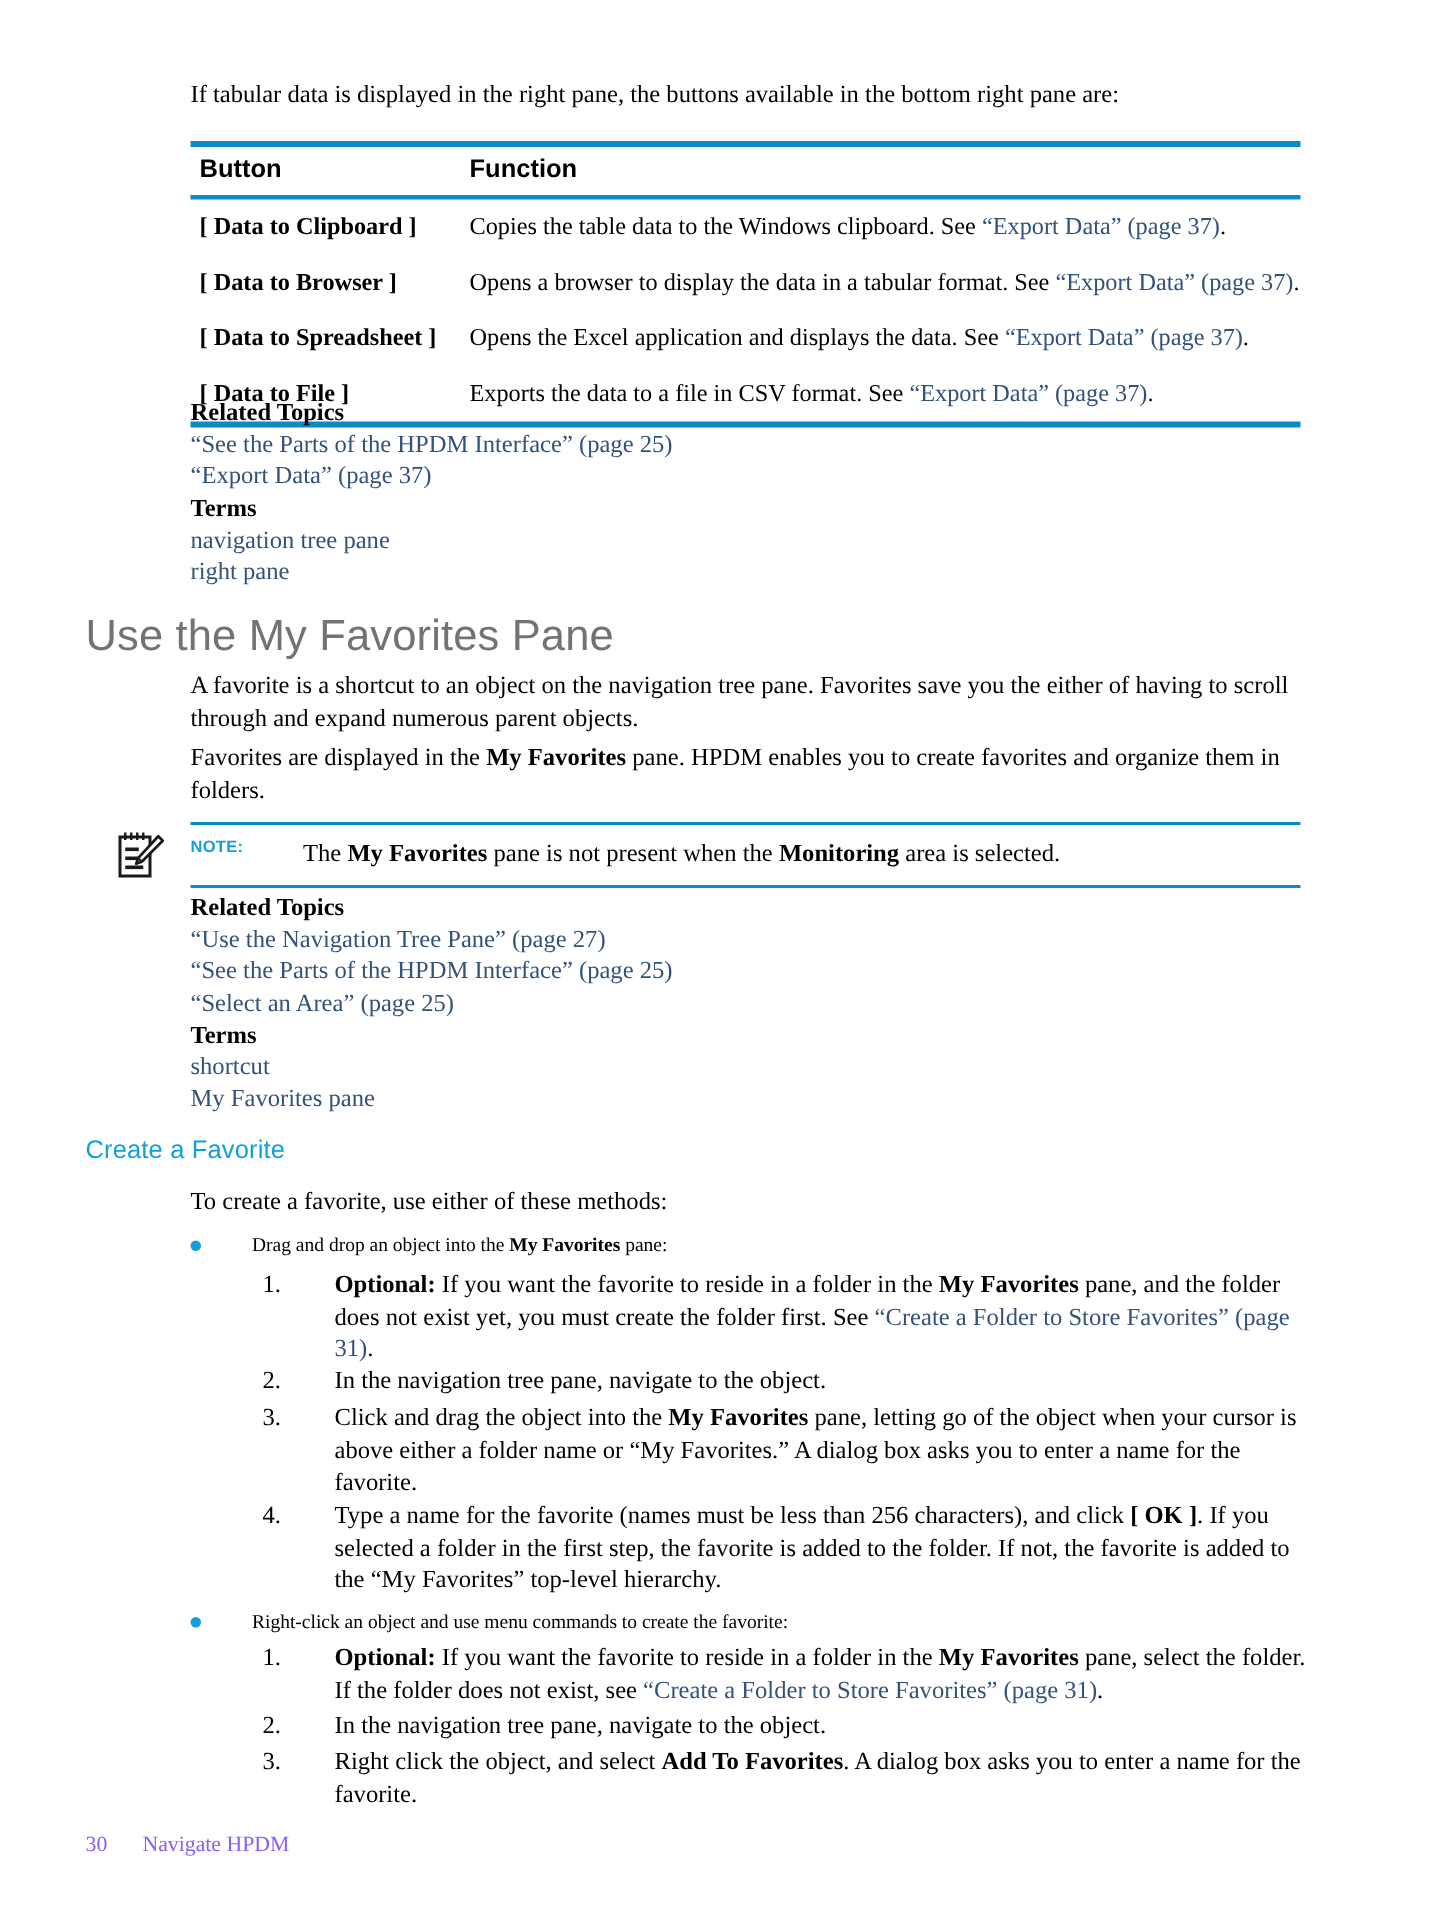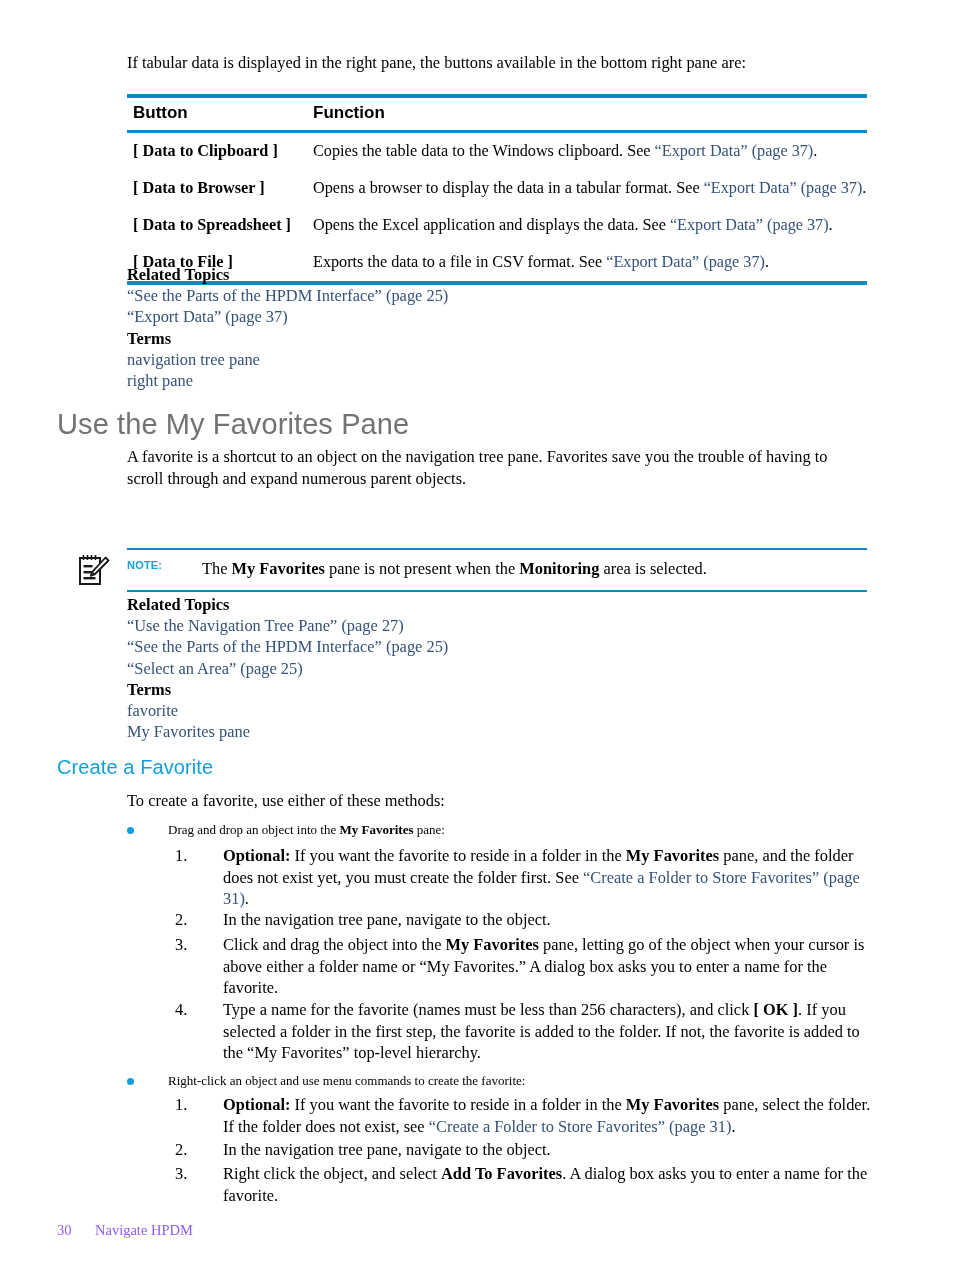--- a/index.html
+++ b/index.html
@@ -124,21 +124,21 @@
     color: #737373;
     letter-spacing: 0.1px;
   }
   h2.h-sub {
     position: absolute;
     margin: 0;
     left: 57px;
     top: 754px;
     font-family: "Liberation Sans", "DejaVu Sans", sans-serif;
     font-weight: normal;
-    font-size: 20px;
+    font-size: 17px;
     line-height: 26px;
     color: #11a0dc;
     letter-spacing: 0.1px;
   }
 
   
   #para1 { position: absolute; left: 127px; top: 446px; width: 738px; }
   #para2 { position: absolute; left: 127px; top: 494px; width: 738px; }
   #para3 { position: absolute; left: 127px; top: 790px; width: 738px; }
 
@@ -301,21 +301,24 @@
     <div class="rt-link">“See the Parts of the HPDM Interface” (page 25)</div>
     <div class="rt-link">“Export Data” (page 37)</div>
     <div class="rt-head">Terms</div>
     <div class="rt-term">navigation tree pane</div>
     <div class="rt-term">right pane</div>
   </div>
 
   <h1 class="h-section">Use the My Favorites Pane</h1>
 
   <div class="body-text" id="para1">
-    <span>A favorite is a shortcut to an object on the navigation tree pane. Favorites save you the trouble of having to scroll through and expand numerous parent objects.</span>
+    <span>A favorite is a shortcut to an object on the navigation tree pane. Favorites save you the either of having to scroll through and expand numerous parent objects.</span>
+  </div>
+  <div class="body-text" id="para2">
+    <span>Favorites are displayed in the </span><b>My Favorites</b><span> pane. HPDM enables you to create favorites and organize them in folders.</span>
   </div>
 
   <div class="note">
     <div class="note-rule top"></div>
     <div class="note-rule bottom"></div>
     <div class="note-icon">
       <svg width="38" height="38" viewBox="0 0 38 38" xmlns="http://www.w3.org/2000/svg">
         <rect x="5" y="7" width="20" height="26" fill="#ffffff" stroke="#1a1a1a" stroke-width="2"></rect>
         <line x1="8.5" y1="4" x2="8.5" y2="9" stroke="#1a1a1a" stroke-width="1.6"></line>
         <line x1="12.5" y1="4" x2="12.5" y2="9" stroke="#1a1a1a" stroke-width="1.6"></line>
@@ -331,21 +334,21 @@
     <div class="note-label">NOTE:</div>
     <div class="note-text"><span>The </span><b>My Favorites</b><span> pane is not present when the </span><b>Monitoring</b><span> area is selected.</span></div>
   </div>
 
   <div class="rt-block" id="rt2">
     <div class="rt-head">Related Topics</div>
     <div class="rt-link">“Use the Navigation Tree Pane” (page 27)</div>
     <div class="rt-link">“See the Parts of the HPDM Interface” (page 25)</div>
     <div class="rt-link">“Select an Area” (page 25)</div>
     <div class="rt-head">Terms</div>
-    <div class="rt-term">favorite</div>
+    <div class="rt-term">shortcut</div>
     <div class="rt-term">My Favorites pane</div>
   </div>
 
   <h2 class="h-sub">Create a Favorite</h2>
 
   <div class="body-text" id="para3">
     <span>To create a favorite, use either of these methods:</span>
   </div>
 
   <div class="bullet-item" id="b1">

